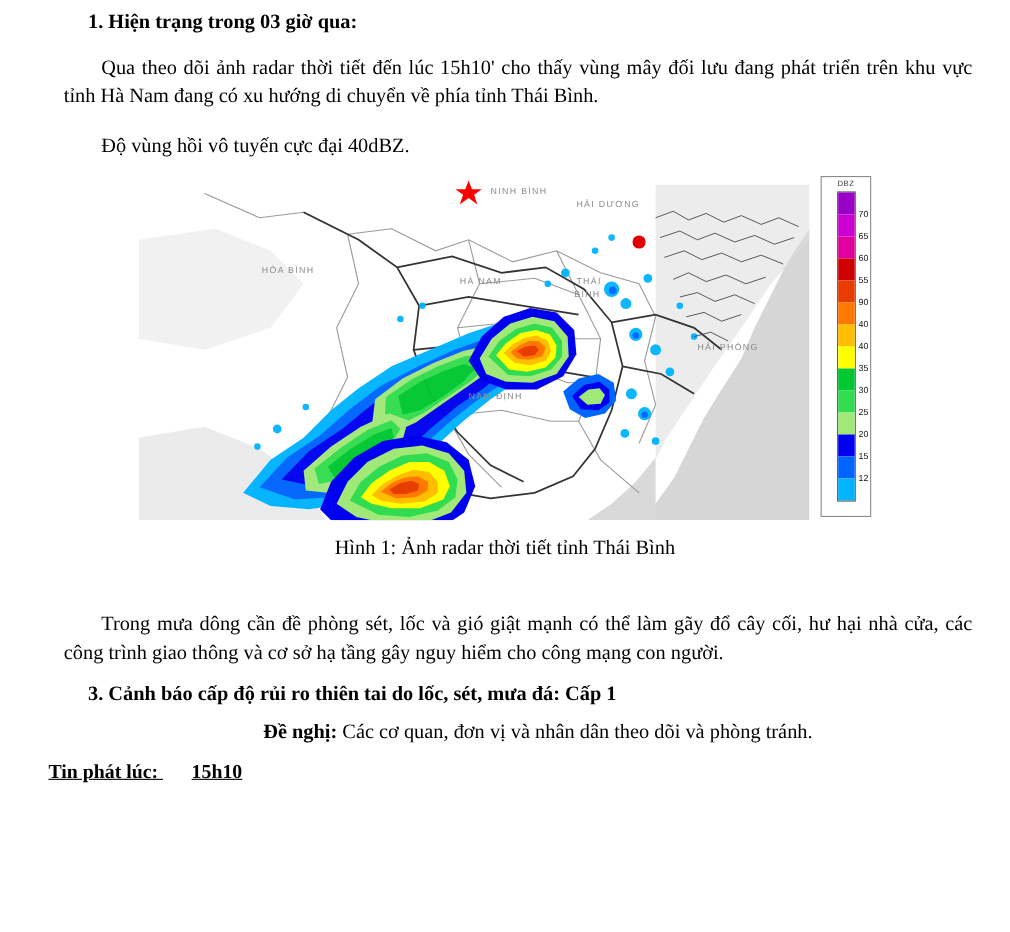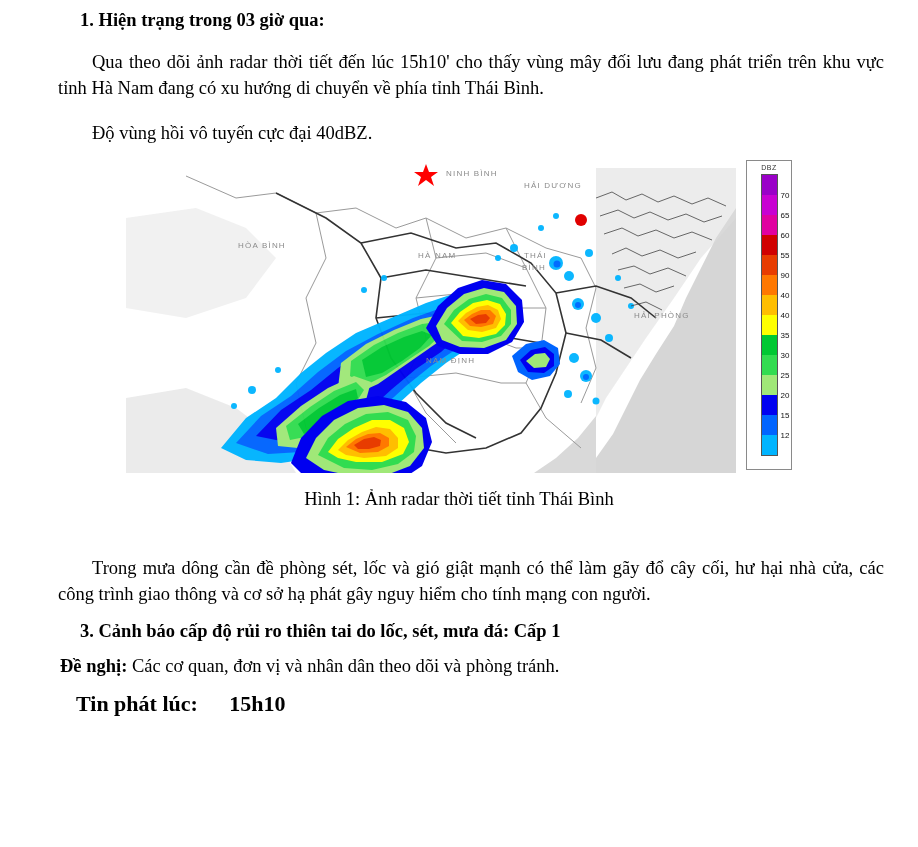--- a/index.html
+++ b/index.html
@@ -108,28 +108,30 @@
   .caption {
     text-align: center;
     font-size: 18.5px;
     line-height: 1.4;
     margin: 0;
     padding: 0 40px;
   }
   .caption .line2 { display: block; }
 
   .tin-line {
-    font-size: 22px;
-    padding-left: 76px;
+    font-size: 18px;
+    padding-left: 44px;
+    text-decoration: underline;
   }
   .tin-line .lbl { font-weight: bold; }
   .tin-line .val { font-weight: bold; padding-left: 26px; }
   .de-nghi {
     font-size: 18.5px;
     padding-left: 60px;
+    text-align: center;
   }
   .de-nghi .lbl { font-weight: bold; }
 </style>
 </head>
 <body>
 
 <div class="page">
 
   <div class="spacer-10"></div>
 
@@ -327,21 +329,21 @@
   </div>
 
   <div class="spacer-18"></div>
 
 
   <div class="spacer-14"></div>
 
 
   <div class="spacer-10"></div>
 
-  <p class="body-text indent">Trong mưa dông cần đề phòng sét, lốc và gió giật mạnh có thể làm gãy đổ cây cối, hư hại nhà cửa, các công trình giao thông và cơ sở hạ phát gây nguy hiểm cho tính mạng con người.</p>
+  <p class="body-text indent">Trong mưa dông cần đề phòng sét, lốc và gió giật mạnh có thể làm gãy đổ cây cối, hư hại nhà cửa, các công trình giao thông và cơ sở hạ tầng gây nguy hiểm cho công mạng con người.</p>
 
   <div class="spacer-14"></div>
 
   <div class="section-head">3. Cảnh báo cấp độ rủi ro thiên tai do lốc, sét, mưa đá: Cấp 1</div>
 
   <div class="spacer-14"></div>
 
   <div class="de-nghi">
     <span class="lbl">Đề nghị:</span>
     <span>Các cơ quan, đơn vị và nhân dân theo dõi và phòng tránh.</span>

